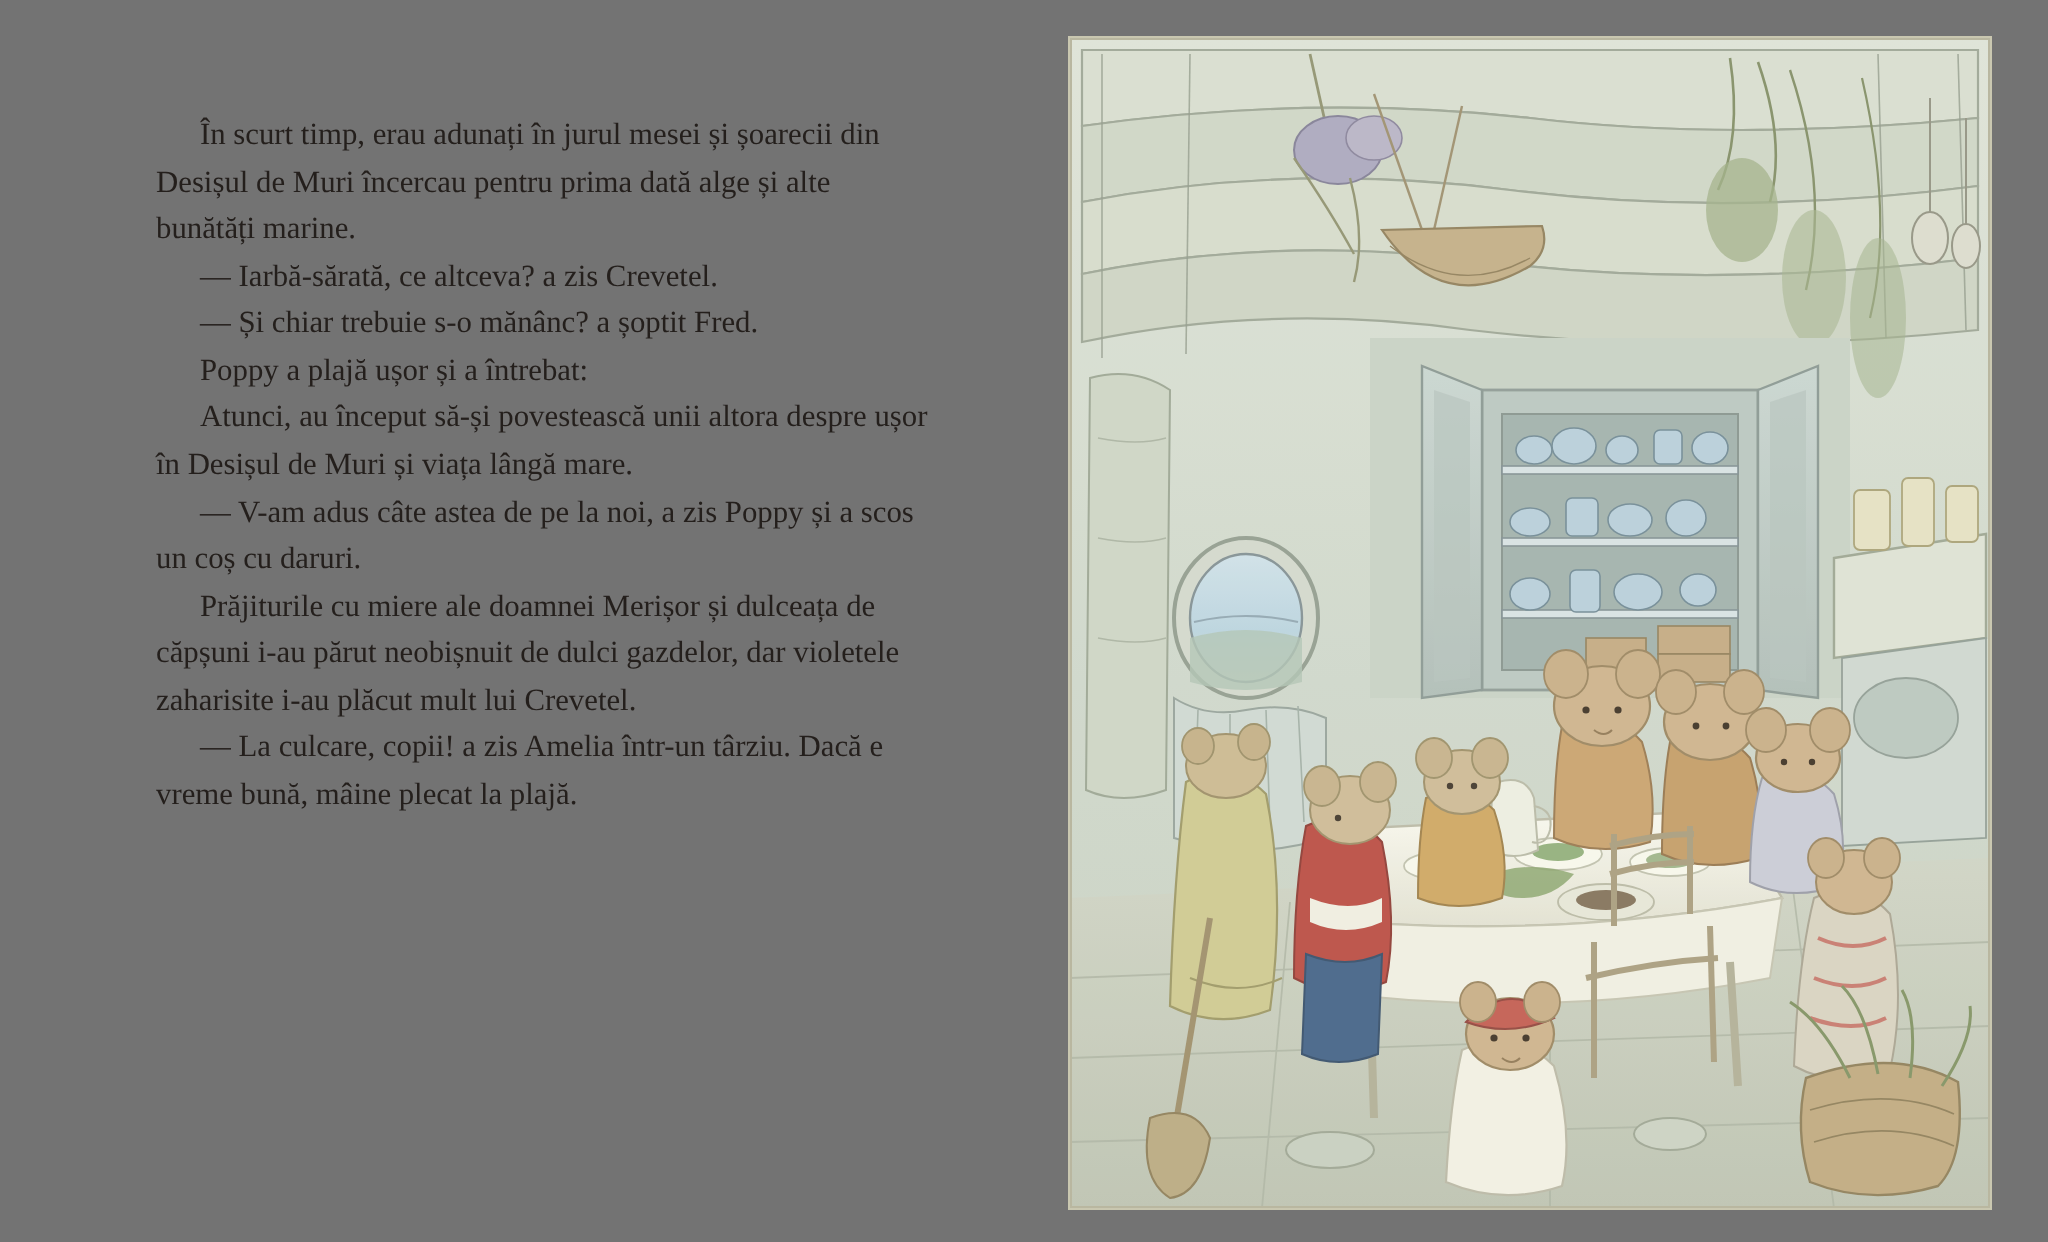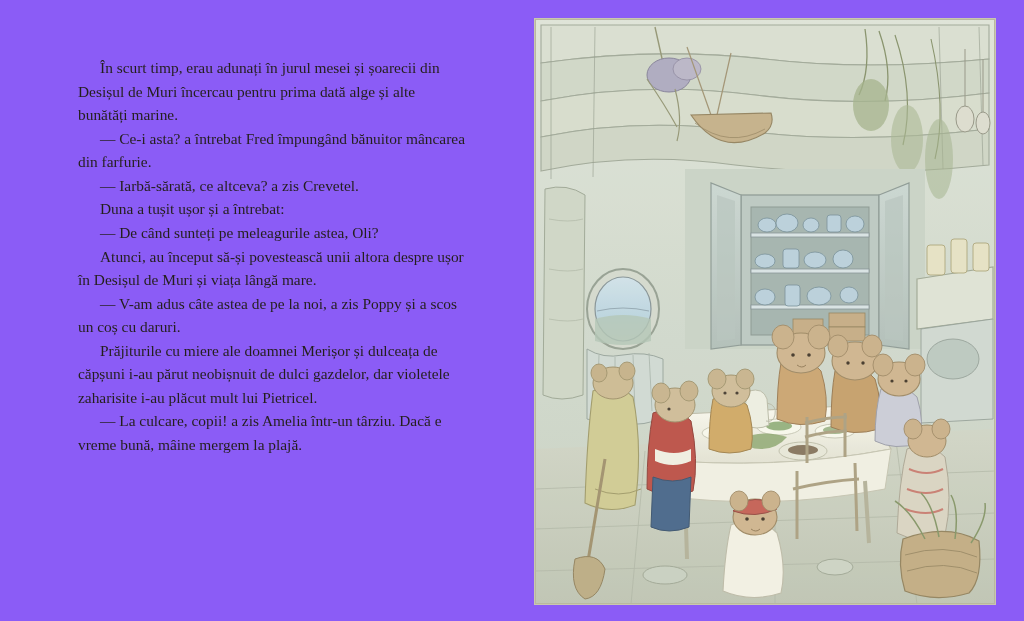--- a/index.html
+++ b/index.html
@@ -10,21 +10,21 @@
     width: 1024px;
     height: 621px;
     background: #fdfbec;
     font-family: "Liberation Serif", serif;
     overflow: hidden;
   }
   .page {
     position: relative;
     width: 1024px;
     height: 621px;
-    background: #8b5cf6;
+    background: #737373;
   }
   
   .text-col {
     position: absolute;
     left: 78px;
     top: 56px;
     width: 390px;
     font-size: 15.4px;
     line-height: 1.53;
     color: #241f1c;
@@ -56,28 +56,27 @@
     height: 100%;
   }
 </style>
 </head>
 <body>
 
 <div class="page">
 
   <div class="text-col">
     <p>În scurt timp, erau adunați în jurul mesei și șoarecii din Desișul de Muri încercau pentru prima dată alge și alte bunătăți marine.</p>
-    <p>— Ce-i asta? a întrebat Fred împungând bănuitor mâncarea din farfurie.</p>
     <p>— Iarbă-sărată, ce altceva? a zis Crevetel.</p>
-    <p>Duna a tușit ușor și a întrebat:</p>
-    <p>— De când sunteți pe meleagurile astea, Oli?</p>
+    <p>— Și chiar trebuie s-o mănânc? a șoptit Fred.</p>
+    <p>Poppy a plajă ușor și a întrebat:</p>
     <p>Atunci, au început să-și povestească unii altora despre ușor în Desișul de Muri și viața lângă mare.</p>
     <p>— V-am adus câte astea de pe la noi, a zis Poppy și a scos un coș cu daruri.</p>
-    <p>Prăjiturile cu miere ale doamnei Merișor și dulceața de căpșuni i-au părut neobișnuit de dulci gazdelor, dar violetele zaharisite i-au plăcut mult lui Pietricel.</p>
-    <p>— La culcare, copii! a zis Amelia într-un târziu. Dacă e vreme bună, mâine mergem la plajă.</p>
+    <p>Prăjiturile cu miere ale doamnei Merișor și dulceața de căpșuni i-au părut neobișnuit de dulci gazdelor, dar violetele zaharisite i-au plăcut mult lui Crevetel.</p>
+    <p>— La culcare, copii! a zis Amelia într-un târziu. Dacă e vreme bună, mâine plecat la plajă.</p>
   </div>
 
   <div class="illus-frame">
     <div class="illus">
       <svg viewBox="0 0 460 585" preserveAspectRatio="none" aria-hidden="true">
         <defs>
           <linearGradient id="wallG" x1="0" y1="0" x2="0" y2="1">
             <stop offset="0%" stop-color="#dfe4da"></stop>
             <stop offset="55%" stop-color="#cfd8cd"></stop>
             <stop offset="100%" stop-color="#c6cfc3"></stop>

